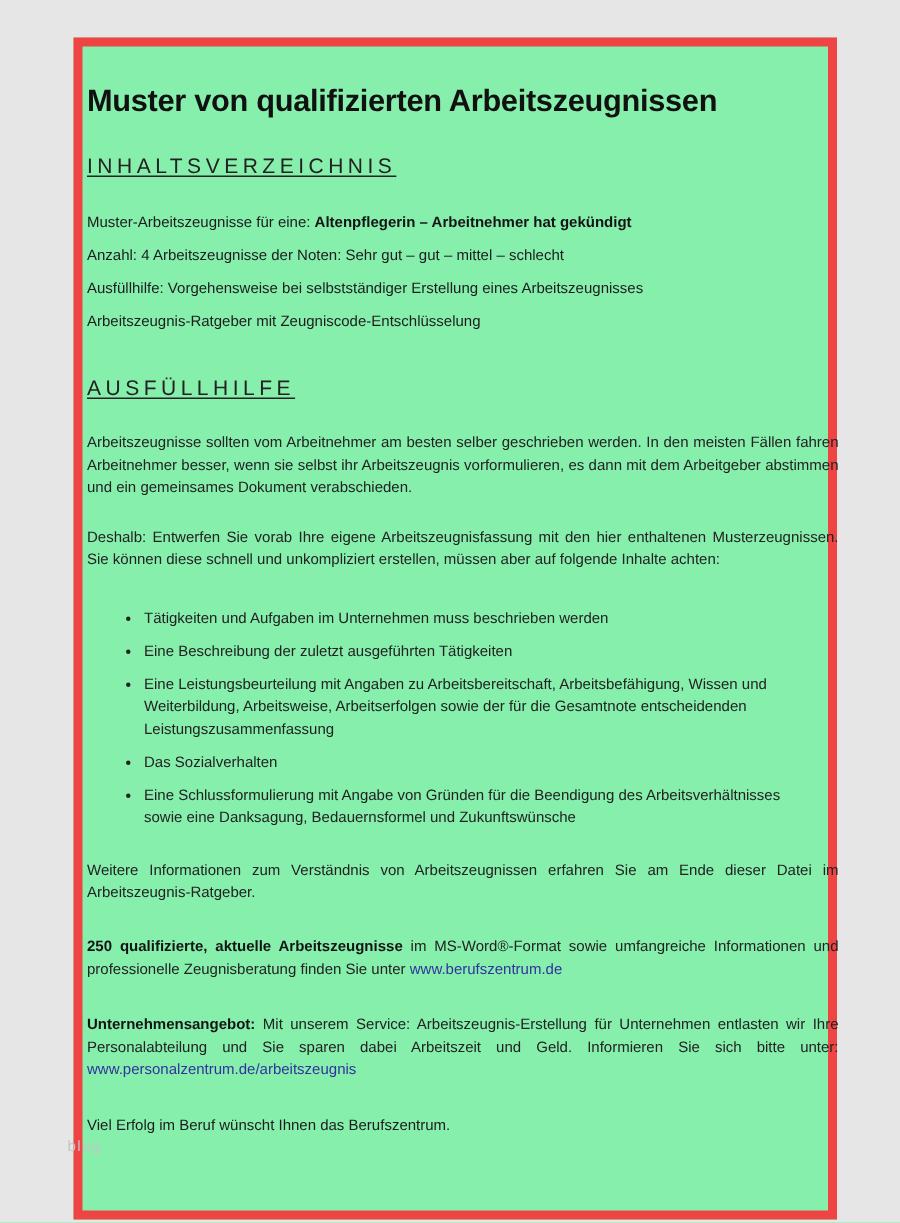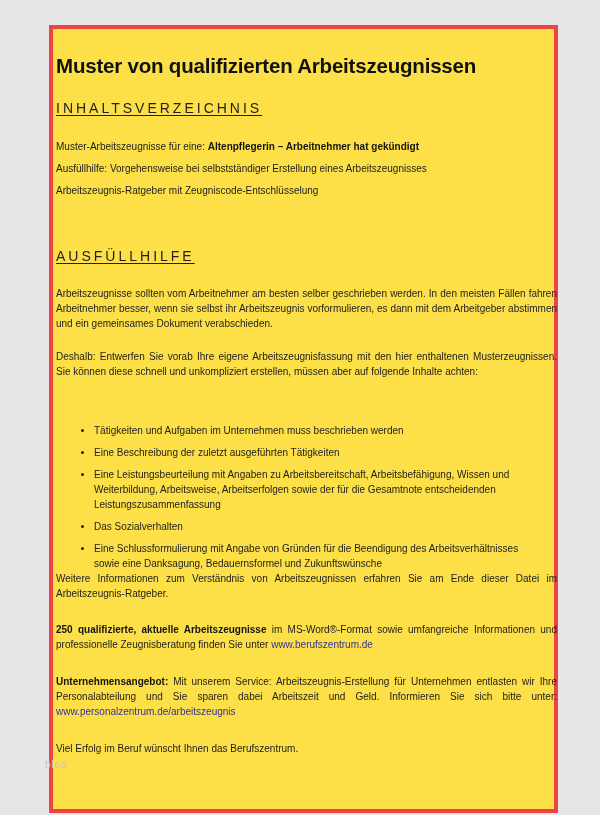--- a/index.html
+++ b/index.html
@@ -9,22 +9,22 @@
     font-family: "Liberation Sans", "DejaVu Sans", sans-serif;
     color: #1c1c1c;
     position: relative;
   }
   .doc {
     position: absolute;
     left: 49px;
     top: 25px;
     width: 509px;
     height: 788px;
-    background: #fde047;
-    border: 4px solid #ef4444;
+    background: #86efac;
+    border: 6px solid #ef4444;
   }
   .blk {
     position: absolute;
     left: 3px;
     width: 501px;
     font-size: 10px;
     line-height: 15px;
   }
   .page-title {
     top: 24px;
@@ -40,21 +40,21 @@
     text-decoration: underline;
     text-underline-offset: 2px;
     color: #222;
   }
   .toc-heading { top: 72px; }
   .toc-lines { top: 107px; line-height: 22px; }
   .ausf-heading { top: 220px; }
   .para { text-align: justify; color: #222; }
   .para1 { top: 257px; }
   .para2 { top: 320px; }
-  .bullets { top: 394px; }
+  .bullets { top: 374px; }
   .bullets ul { list-style: disc; margin: 0; padding-left: 38px; }
   .bullets li { max-width: 448px; margin-bottom: 7px; color: #222; }
   .para3 { top: 542px; }
   .para-250 { top: 593px; }
   .para-unternehmen { top: 645px; }
   .closing { top: 712px; }
   .b { font-weight: bold; color: #141414; }
   a.doclink {
     color: #32329e;
     text-decoration: none;
@@ -76,20 +76,21 @@
 <div class="watermark">blog</div>
 
 <div class="doc">
 
   <h1 class="blk page-title">Muster von qualifizierten Arbeitszeugnissen</h1>
 
   <div class="blk sec-heading toc-heading">INHALTSVERZEICHNIS</div>
 
   <div class="blk toc-lines">
     <div><span>Muster-Arbeitszeugnisse für eine: </span><span class="b">Altenpflegerin – Arbeitnehmer hat gekündigt</span></div>
+    <div>Anzahl: 4 Arbeitszeugnisse der Noten: Sehr gut – gut – mittel – schlecht</div>
     <div>Ausfüllhilfe: Vorgehensweise bei selbstständiger Erstellung eines Arbeitszeugnisses</div>
     <div>Arbeitszeugnis-Ratgeber mit Zeugniscode-Entschlüsselung</div>
   </div>
 
   <div class="blk sec-heading ausf-heading">AUSFÜLLHILFE</div>
 
   <p class="blk para para1">Arbeitszeugnisse sollten vom Arbeitnehmer am besten selber geschrieben werden. In den meisten Fällen fahren Arbeitnehmer besser, wenn sie selbst ihr Arbeitszeugnis vorformulieren, es dann mit dem Arbeitgeber abstimmen und ein gemeinsames Dokument verabschieden.</p>
 
   <p class="blk para para2">Deshalb: Entwerfen Sie vorab Ihre eigene Arbeitszeugnisfassung mit den hier enthaltenen Musterzeugnissen. Sie können diese schnell und unkompliziert erstellen, müssen aber auf folgende Inhalte achten:</p>
 

